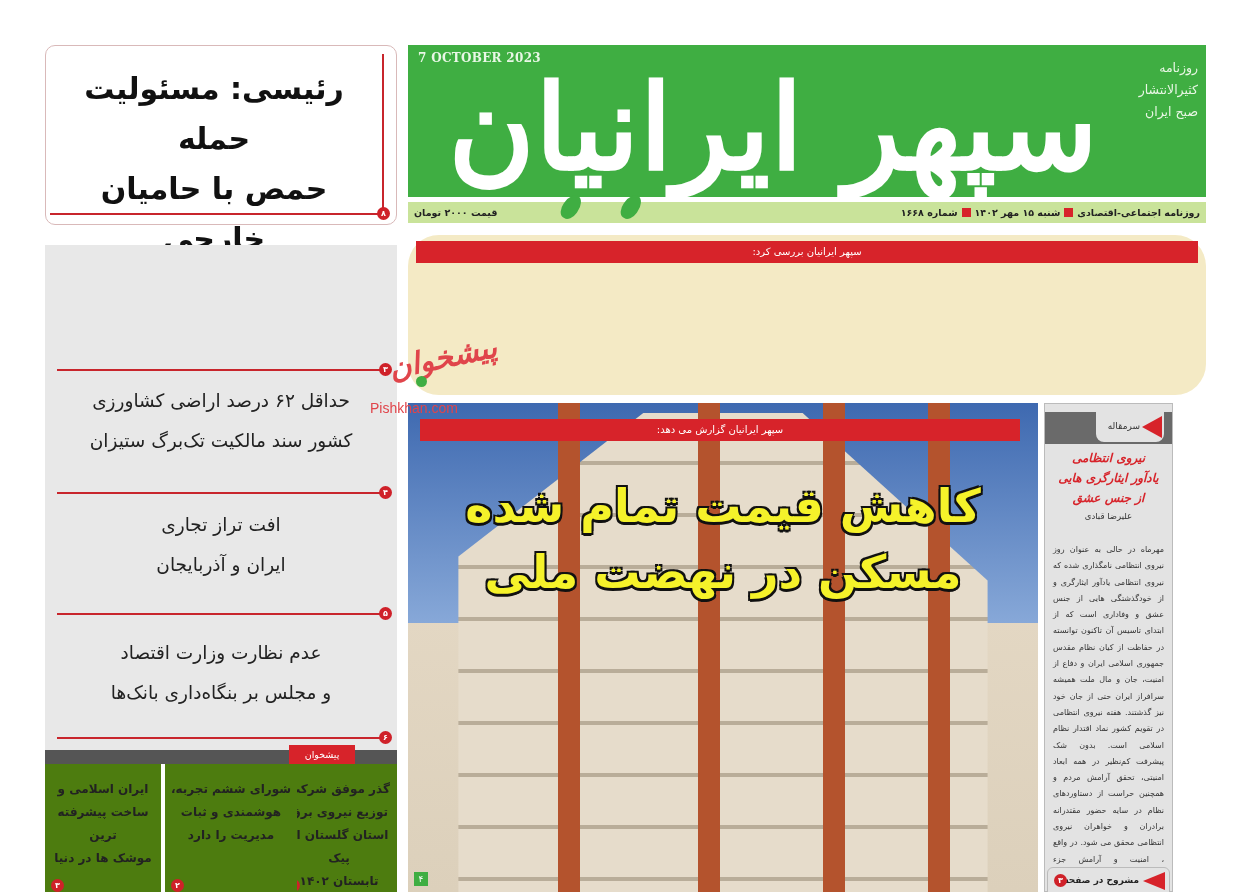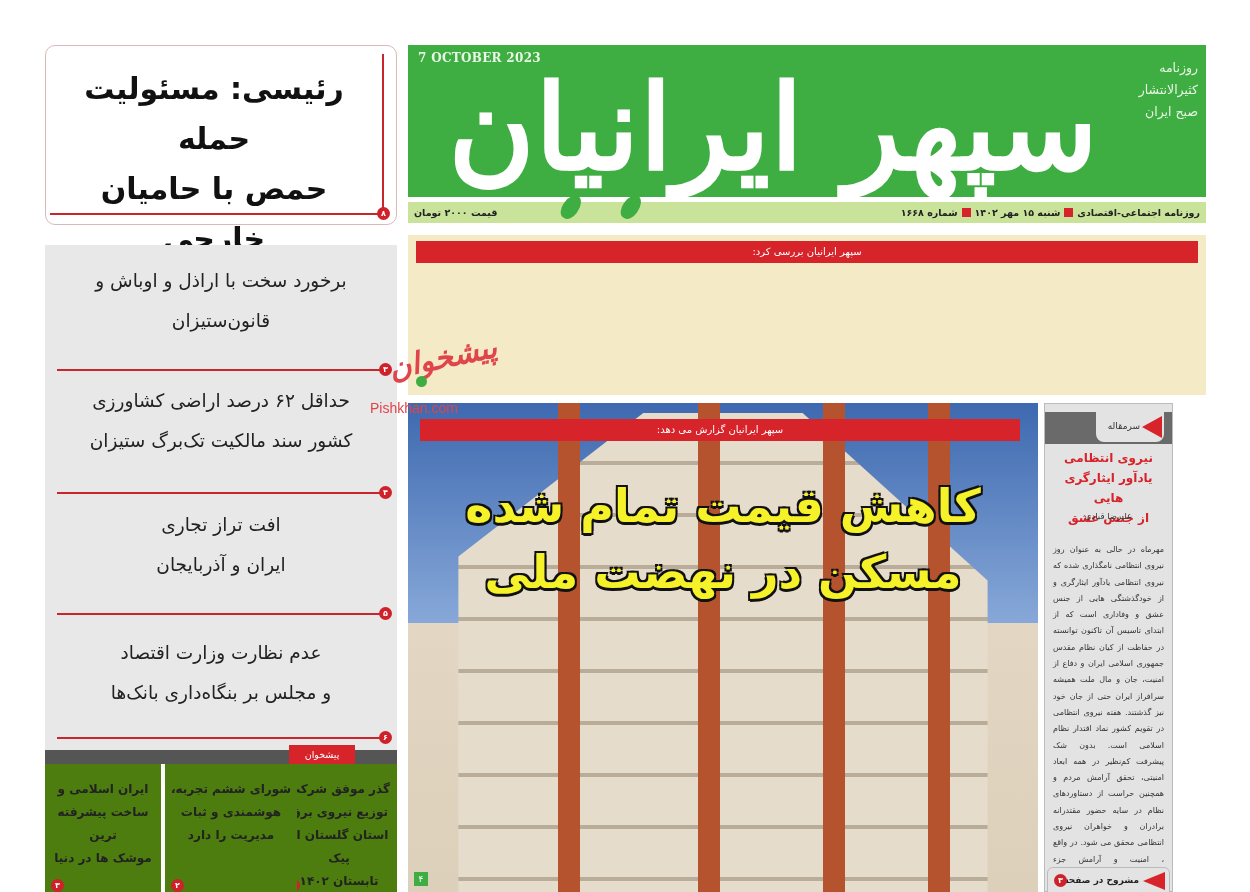--- a/index.html
+++ b/index.html
@@ -31,21 +31,21 @@
   .side-sep { position: absolute; left: 12px; width: 325px; height: 1.5px; background: #c8252c; }
   .side-sep .badge { position: absolute; right: -10px; top: -6px; }
 
   
   .pishkhan-bar { position: absolute; left: 45px; top: 750px; width: 352px; height: 14px; background: #555; }
   .pishkhan-tab { position: absolute; left: 289px; top: 745px; width: 66px; height: 20px; background: #d7232a; color: #fff; font-size: 9.5px; text-align: center; line-height: 20px; }
   .ycard { position: absolute; top: 764px; height: 128px; background: #4d7c0f; text-align: center; font-weight: bold; font-size: 12px; line-height: 23px; padding-top: 14px; color: #222; }
   .ycard .badge { position: absolute; left: 6px; bottom: 0px; }
 
   
-  .lead-main { position: absolute; left: 408px; top: 235px; width: 798px; height: 160px; background: #f4eac5; }
+  .lead-main { position: absolute; left: 408px; top: 235px; width: 798px; height: 160px; background: #f4eac5; border-radius: 31px; }
   .kicker { position: absolute; background: #d7232a; color: #fff; text-align: center; font-size: 10px; line-height: 20px; }
   .lead-main .kicker { left: 8px; top: 6px; width: 782px; height: 22px; line-height: 22px; }
   .lead-main .headline { position: absolute; left: 20px; right: 20px; top: 40px; text-align: center; font-weight: bold; font-size: 38px; line-height: 58px; color: #111; }
 
   
   .wm-fa { position: absolute; left: 388px; top: 340px; color: #e0454b; font-family: "DejaVu Serif", serif; font-size: 30px; font-style: italic; font-weight: bold; transform: rotate(-12deg); }
   .wm-en { position: absolute; left: 370px; top: 400px; color: #e0454b; font-size: 14px; direction: ltr; font-family: "Liberation Sans", sans-serif; }
   .wm-dot { position: absolute; left: 416px; top: 376px; width: 11px; height: 11px; border-radius: 50%; background: #3fae42; }
 
   
@@ -60,21 +60,21 @@
   .photo .pier { position: absolute; top: 0; width: 22px; height: 100%; background: #b4532d; }
   .photo .kicker { left: 12px; top: 16px; width: 600px; height: 22px; line-height: 22px; }
   .photo .headline { position: absolute; left: 20px; right: 20px; top: 70px; text-align: center; font-weight: bold; font-size: 46px; line-height: 66px; color: #f5f22a; text-shadow: -2px -2px 0 #111, 2px -2px 0 #111, -2px 2px 0 #111, 2px 2px 0 #111, 0 3px 0 #111; }
   .photo .green-badge { position: absolute; left: 6px; bottom: 6px; width: 14px; height: 14px; background: #3fae42; color: #fff; font-size: 9px; text-align: center; line-height: 14px; }
 
   
   .editorial { position: absolute; left: 1044px; top: 403px; width: 129px; height: 489px; background: #e3e3e3; border: 1px solid #bbb; }
   .editorial .tabbar { position: absolute; left: 0; right: 0; top: 8px; height: 32px; background: #6a6a6a; }
   .editorial .tab { position: absolute; right: 8px; top: 4px; width: 68px; height: 34px; background: #e3e3e3; border-radius: 0 0 8px 8px; font-size: 9px; line-height: 36px; text-align: right; padding-right: 24px; color: #333; }
   .editorial .tab .tri { position: absolute; right: 2px; top: 8px; width: 0; height: 0; border-top: 11px solid transparent; border-bottom: 11px solid transparent; border-right: 20px solid #d7232a; }
-  .editorial .ed-title { position: absolute; left: 6px; right: 6px; top: 44px; text-align: center; color: #d7232a; font-weight: bold; font-size: 12px; line-height: 20px; }
+  .editorial .ed-title { position: absolute; left: 6px; right: 6px; top: 44px; text-align: center; color: #d7232a; font-weight: bold; font-style: italic; font-size: 12px; line-height: 20px; }
   .editorial .author { position: absolute; left: 6px; right: 6px; top: 107px; text-align: center; font-size: 8.5px; color: #333; }
   .editorial .body { position: absolute; left: 8px; right: 8px; top: 138px; font-size: 8px; line-height: 16.3px; color: #333; text-align: justify; }
   .editorial .more { position: absolute; left: 2px; right: 2px; top: 463px; height: 26px; background: #e3e3e3; border: 1px solid #bbb; border-radius: 6px 6px 0 0; font-size: 9px; font-weight: bold; line-height: 24px; padding-right: 30px; color: #222; }
   .editorial .more .tri { position: absolute; right: 4px; top: 4px; width: 0; height: 0; border-top: 9px solid transparent; border-bottom: 9px solid transparent; border-right: 22px solid #d7232a; }
   .editorial .more .badge { position: absolute; left: 6px; top: 6px; }
 </style>
 </head>
 <body>
 
 <div class="masthead">
@@ -106,24 +106,20 @@
   <div class="redline-h"></div>
   <div class="title">
     <div>رئیسی: مسئولیت حمله</div>
     <div>حمص با حامیان خارجی</div>
     <div>گروه‌های تروریستی است</div>
   </div>
   <span class="badge">۸</span>
 </div>
 
 <div class="sidelist">
-  <div class="side-item" style="top:16px">
-    <div>برخورد سخت با اراذل و اوباش و</div>
-    <div>قانون‌ستیزان</div>
-  </div>
   <div class="side-sep" style="top:124px">
       <span class="badge">۳</span>
     </div>
 
   <div class="side-item" style="top:136px">
     <div>حداقل ۶۲ درصد اراضی کشاورزی</div>
     <div>کشور سند مالکیت تک‌برگ ستیزان</div>
   </div>
   <div class="side-sep" style="top:247px">
       <span class="badge">۴</span>

